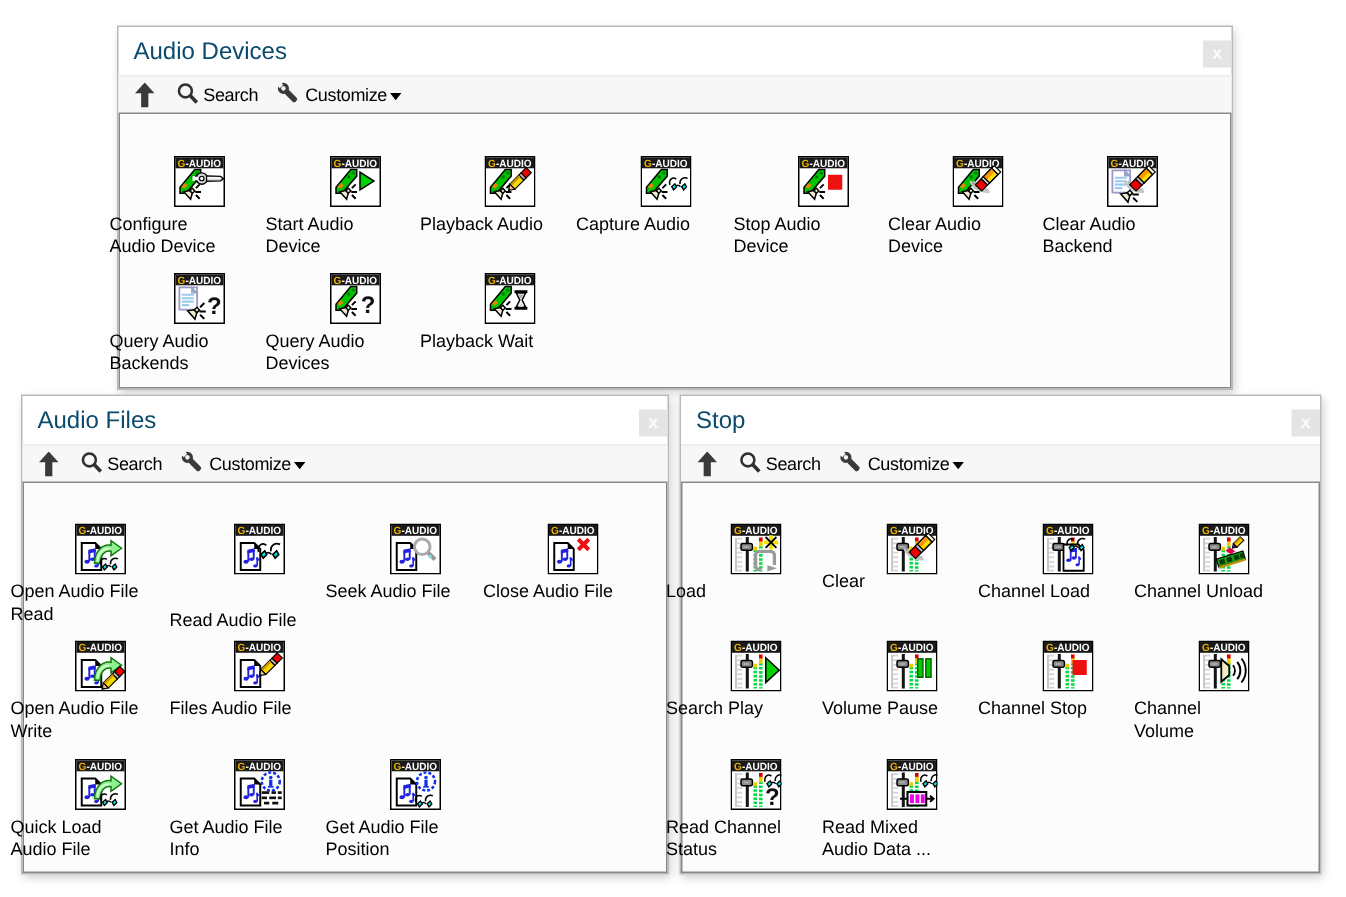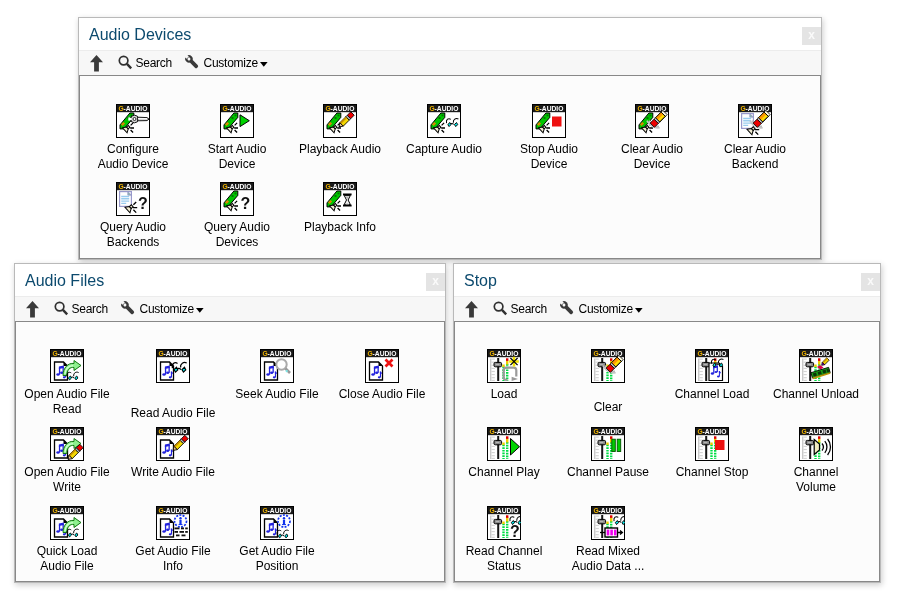--- a/index.html
+++ b/index.html
@@ -3,21 +3,21 @@
 *{margin:0;padding:0;box-sizing:border-box}
 html,body{width:897px;height:598px;background:#fff;font-family:"Liberation Sans",sans-serif;position:relative;overflow:hidden}
 .abs{position:absolute}
 .win{position:absolute;background:#fff;border:1px solid #b9b9b9;box-shadow:1px 2px 6px rgba(0,0,0,.20)}
 .tbarband{background:#f7f7f7;border-top:1px solid #ececec}
 .title{position:absolute;font-size:16px;color:#0c4a6e;line-height:13px}
 .close{position:absolute;width:19px;height:18px;background:#e4e4e4;color:#fafafa;font-size:12px;font-weight:bold;text-align:center;line-height:17px}
 .content{position:absolute;background:#fcfcfc;border:1px solid #888}
 .ttext{position:absolute;font-size:12px;letter-spacing:-0.25px;line-height:14px;color:#000}
 .vi{position:absolute;width:34px;height:34px}
-.lbl{position:absolute;width:120px;text-align:center;font-size:12px;line-height:15px;color:#000;white-space:nowrap}
+.lbl{position:absolute;width:120px;text-align:left;font-size:12px;line-height:15px;color:#000;white-space:nowrap}
 svg{display:block}
 </style></head><body>
 <div class="win" style="left:78px;top:17px;width:744px;height:243px"></div>
 <div class="abs tbarband" style="left:79px;top:50px;width:742px;height:25px"></div>
 <div class="title" style="left:89px;top:27.5px">Audio Devices</div>
 <div class="close" style="left:802px;top:27px">x</div>
 <div class="content" style="left:79px;top:75px;width:742px;height:184px"></div>
 <svg class="abs" style="left:90px;top:55px" width="13" height="17" viewBox="0 0 13 17">
     <polygon points="6.5,0 13,7.2 8.9,7.2 8.9,16.5 4.1,16.5 4.1,7.2 0,7.2" fill="#3a3a3a"></polygon>
   </svg>
@@ -252,21 +252,21 @@
 <path d="M14.6,21.4 l2.5,-2.5 M14.2,24 h3.8 M14.6,26 l2.5,2.5" stroke="#000" stroke-width="1.3" fill="none"></path>
       <g transform="translate(20,11.5)">
         <rect x="0" y="0" width="8.6" height="1.9" fill="#000"></rect>
         <rect x="0" y="11.1" width="8.6" height="1.9" fill="#000"></rect>
         <path d="M1.2,1.9 h6.2 l-2.3,4.6 2.3,4.6 h-6.2 l2.3,-4.6 z" fill="#f2f2f2" stroke="#000" stroke-width="1"></path>
         <polygon points="2.6,3 6,3 4.3,5.6" fill="#aaa"></polygon>
         <polygon points="2.4,11.1 6.2,11.1 4.3,9.2" fill="#ccc"></polygon>
       </g>
     </svg>
   </div>
-<div class="lbl" style="left:280px;top:220px">Playback Info</div>
+<div class="lbl" style="left:280px;top:220px">Playback Wait</div>
 <div class="win" style="left:14px;top:263px;width:432px;height:320px"></div>
 <div class="abs tbarband" style="left:15px;top:296px;width:430px;height:25px"></div>
 <div class="title" style="left:25px;top:273.5px">Audio Files</div>
 <div class="close" style="left:426px;top:273px">x</div>
 <div class="content" style="left:15px;top:321px;width:430px;height:261px"></div>
 <svg class="abs" style="left:26px;top:301px" width="13" height="17" viewBox="0 0 13 17">
     <polygon points="6.5,0 13,7.2 8.9,7.2 8.9,16.5 4.1,16.5 4.1,7.2 0,7.2" fill="#3a3a3a"></polygon>
   </svg>
 <svg class="abs" style="left:54px;top:301px" width="15" height="16" viewBox="0 0 15 16">
     <circle cx="5.6" cy="5.6" r="4.3" fill="none" stroke="#303030" stroke-width="1.7"></circle>
@@ -453,21 +453,21 @@
       <g transform="translate(30.5,10) rotate(135)">
         <rect x="0" y="-2.4" width="5" height="4.8" fill="#ee0000" stroke="#000" stroke-width="0.8"></rect>
         <rect x="5" y="-2.4" width="2" height="4.8" fill="#bbbbbb" stroke="#000" stroke-width="0.8"></rect>
         <rect x="7" y="-2.4" width="8.5" height="4.8" fill="#f4d800" stroke="#000" stroke-width="0.8"></rect>
         <rect x="7" y="0.8" width="8.5" height="1.6" fill="#c89000"></rect>
         <polygon points="15.5,-2.4 19,0 15.5,2.4" fill="#ecc28c" stroke="#000" stroke-width="0.8"></polygon>
         <polygon points="17.8,-0.9 19,0 17.8,0.9" fill="#000"></polygon>
       </g>
     </svg>
   </div>
-<div class="lbl" style="left:113px;top:465px">Write Audio File</div>
+<div class="lbl" style="left:113px;top:465px">Files Audio File</div>
 <div class="vi" style="left:50px;top:506px">
     <svg width="34" height="34" viewBox="0 0 34 34">
 <rect x="0.5" y="0.5" width="33" height="33" fill="#fff" stroke="#000" stroke-width="1"></rect>
 <rect x="1" y="1" width="32" height="7.2" fill="#1a1a1a"></rect>
 <text x="2.4" y="7.2" font-family="Liberation Sans, sans-serif" font-size="7" font-weight="bold" textLength="29" lengthAdjust="spacingAndGlyphs"><tspan fill="#f0b400">G</tspan><tspan fill="#ffffff">-AUDIO</tspan></text>
 <g transform="translate(0,0)">
         <polygon points="4.5,13 13.5,13 17.5,17 17.5,31 4.5,31" fill="#ffffff" stroke="#000" stroke-width="1.3"></polygon>
 <polygon points="13.5,13 17.5,17 13.5,17" fill="#000"></polygon>
 <g fill="#2222dd">
           <ellipse cx="8" cy="25.5" rx="1.7" ry="1.3"></ellipse>
@@ -660,21 +660,21 @@
         <path d="M2,-7 a12,12 0 0 1 4,14" stroke="#c4c4c4" stroke-width="1.6" fill="none" transform="translate(12.5,0)"></path>
         <rect x="0" y="-3" width="2.5" height="6" fill="#fffbe0" stroke="#000" stroke-width="0.8"></rect>
         <rect x="2.5" y="-3" width="8" height="6" fill="#ffdd00" stroke="#000" stroke-width="0.8"></rect>
         <rect x="2.5" y="0" width="8" height="3" fill="#ff9800"></rect>
         <rect x="2.5" y="-3" width="8" height="6" fill="none" stroke="#000" stroke-width="0.8"></rect>
         <rect x="10.5" y="-3" width="2" height="6" fill="#cccccc" stroke="#000" stroke-width="0.8"></rect>
         <rect x="12.5" y="-3" width="5.5" height="6" fill="#ee0000" stroke="#000" stroke-width="0.8"></rect>
       </g>
     </svg>
   </div>
-<div class="lbl" style="left:548px;top:400px">Clear</div>
+<div class="lbl" style="left:548px;top:380px">Clear</div>
 <div class="vi" style="left:695px;top:349px">
     <svg width="34" height="34" viewBox="0 0 34 34">
 <rect x="0.5" y="0.5" width="33" height="33" fill="#fff" stroke="#000" stroke-width="1"></rect>
 <rect x="1" y="1" width="32" height="7.2" fill="#1a1a1a"></rect>
 <text x="2.4" y="7.2" font-family="Liberation Sans, sans-serif" font-size="7" font-weight="bold" textLength="29" lengthAdjust="spacingAndGlyphs"><tspan fill="#f0b400">G</tspan><tspan fill="#ffffff">-AUDIO</tspan></text>
 <g>
         <rect x="3" y="9.5" width="1.4" height="22.5" fill="#c9c9c9"></rect>
         <g fill="#d4d4d4">
           <rect x="4.4" y="9.5" width="3.4" height="1.2"></rect>
           <rect x="4.4" y="12.6" width="3.4" height="1.2"></rect>
@@ -785,21 +785,21 @@
         <rect x="8.6" y="15.1" width="3.8" height="1" rx="0.5" fill="#b4b4b4"></rect>
 <line x1="16.5" y1="17.5" x2="16.5" y2="32" stroke="#00dd44" stroke-width="2.4" stroke-dasharray="1.7,1"></line>
         <line x1="16.5" y1="15.5" x2="16.5" y2="18" stroke="#eecc00" stroke-width="2.4"></line>
 <line x1="20.2" y1="15" x2="20.2" y2="32" stroke="#00dd44" stroke-width="2.4" stroke-dasharray="1.7,1"></line>
         <line x1="20.2" y1="11.5" x2="20.2" y2="15.5" stroke="#eecc00" stroke-width="2.4"></line>
         <rect x="19" y="9.3" width="2.4" height="2.6" fill="#dd0000"></rect>
       </g>
       <polygon points="23.5,11.5 32.5,19.75 23.5,28.0" fill="#00d400" stroke="#000" stroke-width="1"></polygon>
     </svg>
   </div>
-<div class="lbl" style="left:444px;top:465px">Channel Play</div>
+<div class="lbl" style="left:444px;top:465px">Search Play</div>
 <div class="vi" style="left:591px;top:427px">
     <svg width="34" height="34" viewBox="0 0 34 34">
 <rect x="0.5" y="0.5" width="33" height="33" fill="#fff" stroke="#000" stroke-width="1"></rect>
 <rect x="1" y="1" width="32" height="7.2" fill="#1a1a1a"></rect>
 <text x="2.4" y="7.2" font-family="Liberation Sans, sans-serif" font-size="7" font-weight="bold" textLength="29" lengthAdjust="spacingAndGlyphs"><tspan fill="#f0b400">G</tspan><tspan fill="#ffffff">-AUDIO</tspan></text>
 <g>
         <rect x="3" y="9.5" width="1.4" height="22.5" fill="#c9c9c9"></rect>
         <g fill="#d4d4d4">
           <rect x="4.4" y="9.5" width="3.4" height="1.2"></rect>
           <rect x="4.4" y="12.6" width="3.4" height="1.2"></rect>
@@ -818,21 +818,21 @@
 <line x1="20.2" y1="15" x2="20.2" y2="32" stroke="#00dd44" stroke-width="2.4" stroke-dasharray="1.7,1"></line>
         <line x1="20.2" y1="11.5" x2="20.2" y2="15.5" stroke="#eecc00" stroke-width="2.4"></line>
         <rect x="19" y="9.3" width="2.4" height="2.6" fill="#dd0000"></rect>
       </g>
       <g>
         <rect x="20.8" y="12.2" width="3.5" height="12.3" fill="#00cc00" stroke="#005500" stroke-width="0.9"></rect>
         <rect x="26.2" y="12.2" width="3.5" height="12.3" fill="#00cc00" stroke="#005500" stroke-width="0.9"></rect>
       </g>
     </svg>
   </div>
-<div class="lbl" style="left:548px;top:465px">Channel Pause</div>
+<div class="lbl" style="left:548px;top:465px">Volume Pause</div>
 <div class="vi" style="left:695px;top:427px">
     <svg width="34" height="34" viewBox="0 0 34 34">
 <rect x="0.5" y="0.5" width="33" height="33" fill="#fff" stroke="#000" stroke-width="1"></rect>
 <rect x="1" y="1" width="32" height="7.2" fill="#1a1a1a"></rect>
 <text x="2.4" y="7.2" font-family="Liberation Sans, sans-serif" font-size="7" font-weight="bold" textLength="29" lengthAdjust="spacingAndGlyphs"><tspan fill="#f0b400">G</tspan><tspan fill="#ffffff">-AUDIO</tspan></text>
 <g>
         <rect x="3" y="9.5" width="1.4" height="22.5" fill="#c9c9c9"></rect>
         <g fill="#d4d4d4">
           <rect x="4.4" y="9.5" width="3.4" height="1.2"></rect>
           <rect x="4.4" y="12.6" width="3.4" height="1.2"></rect>

